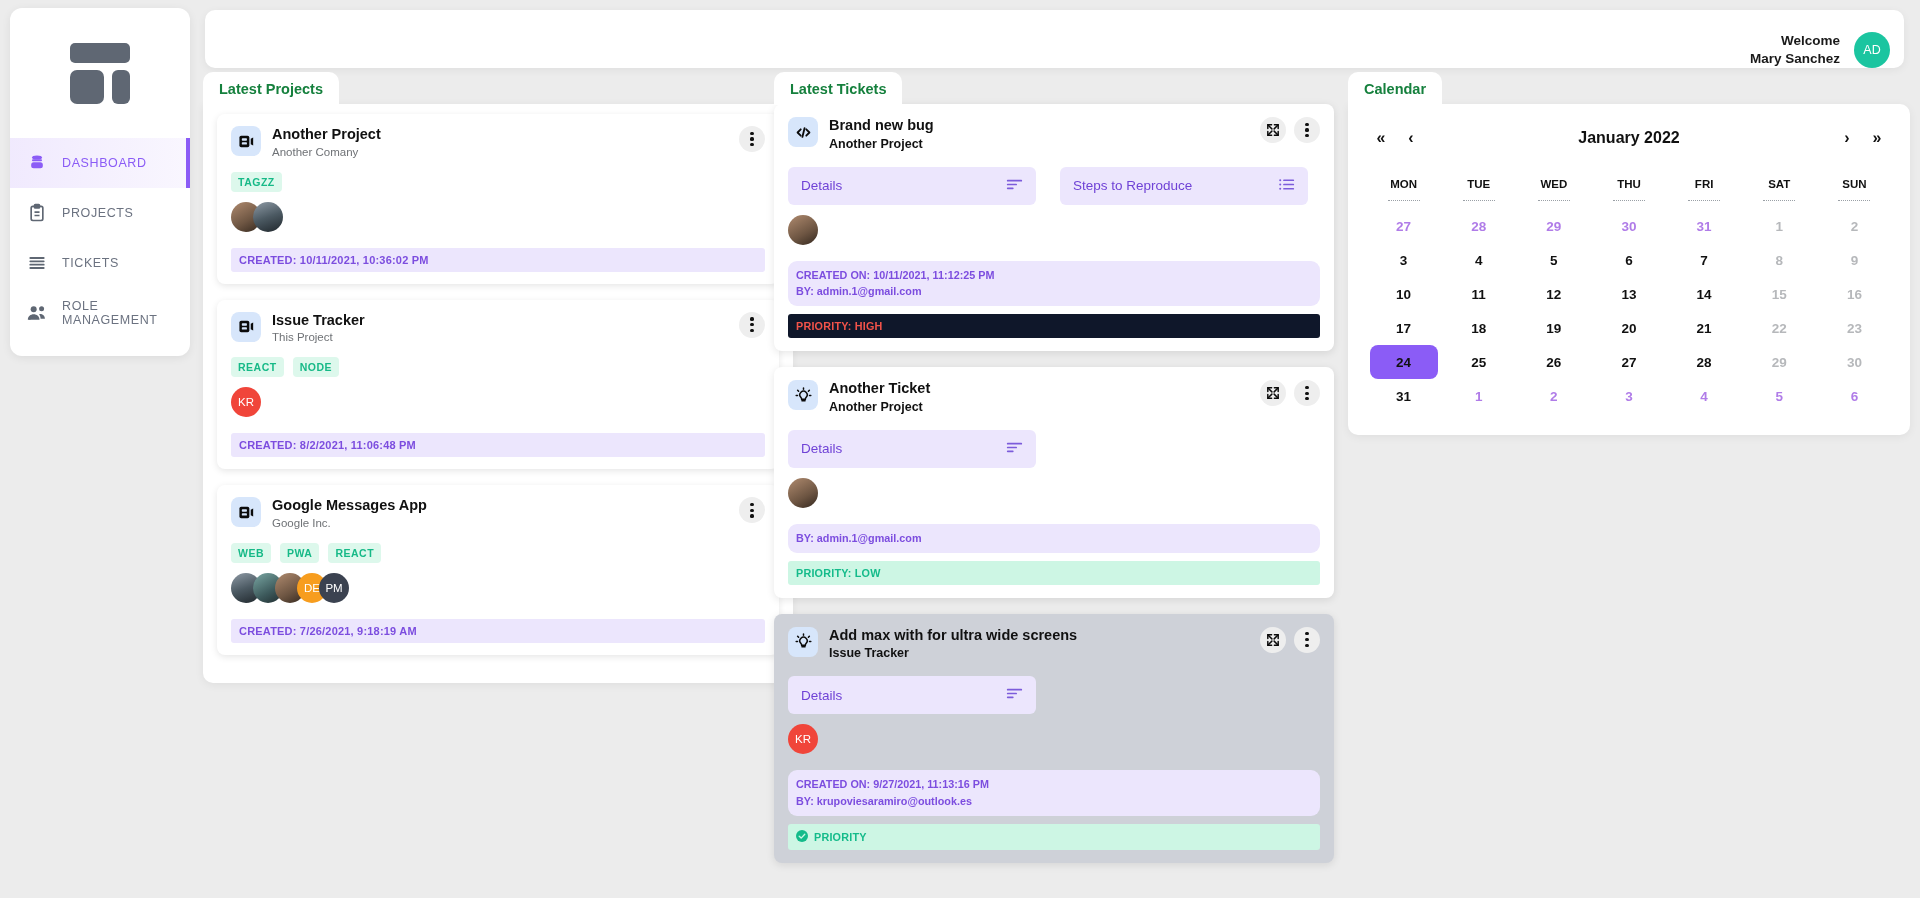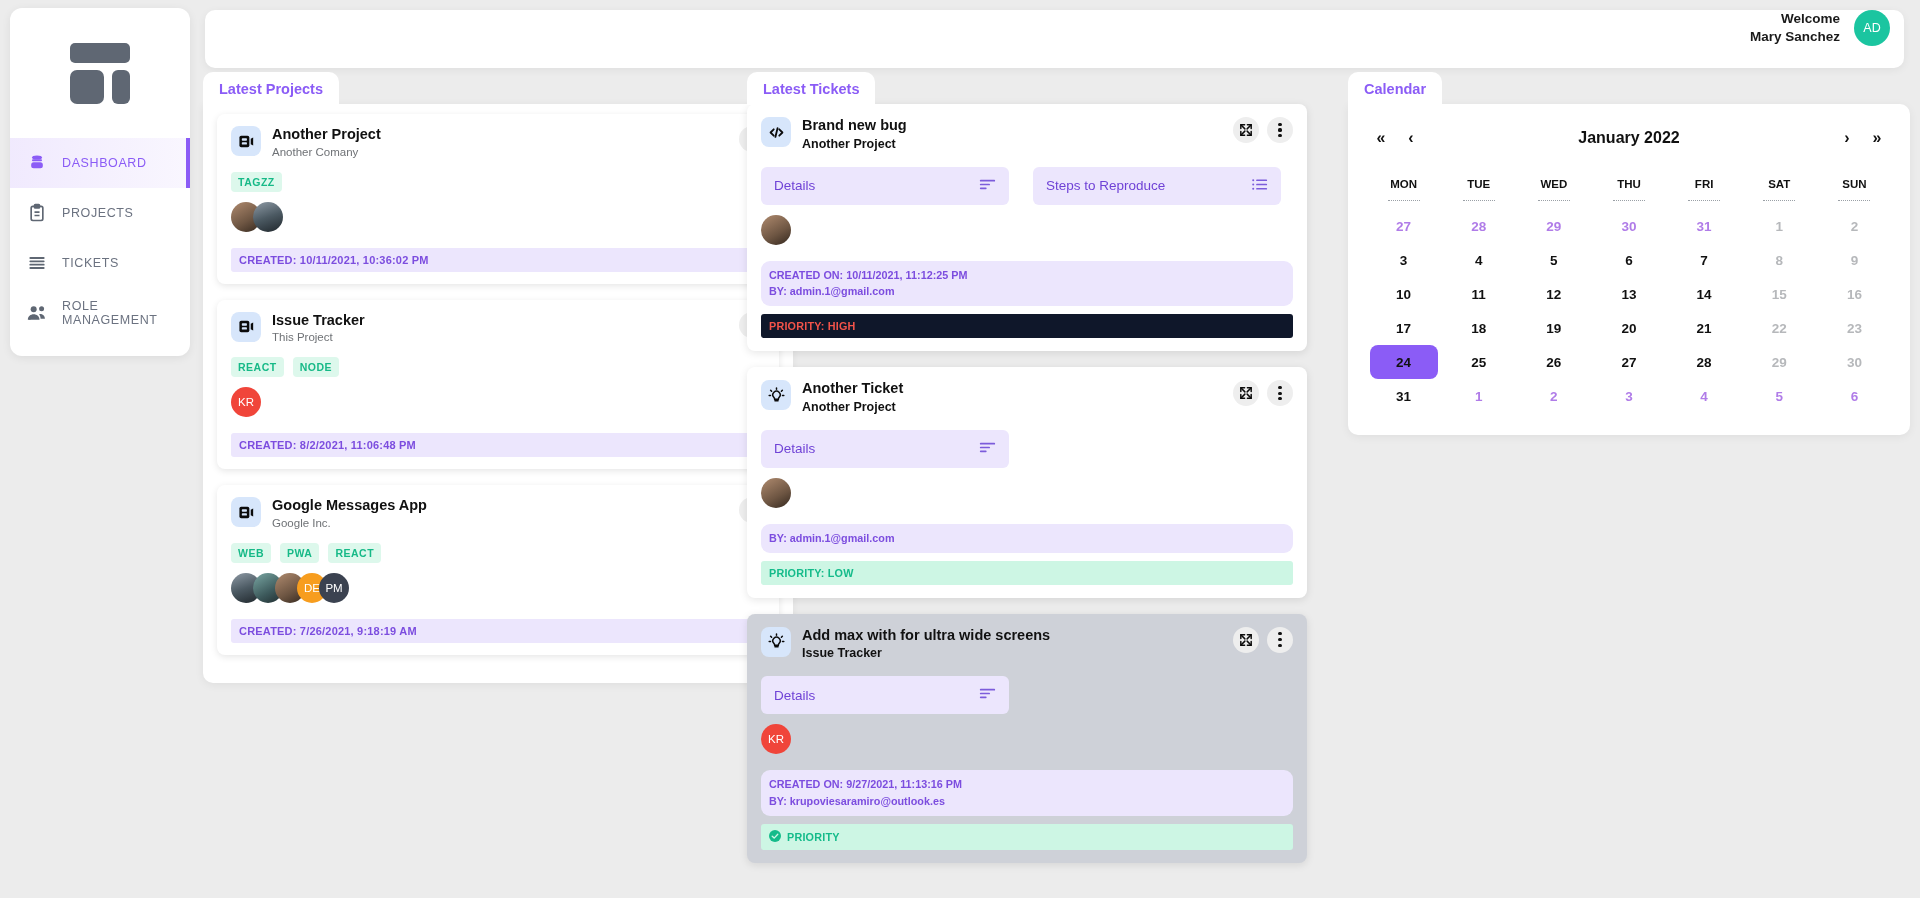--- a/index.html
+++ b/index.html
@@ -42,43 +42,43 @@
   }
   .nav-item.active .nav-label { color:#8b5cf6; }
   .nav-icon { width:22px; height:22px; display:flex; align-items:center; justify-content:center; }
   .nav-icon svg { display:block; }
 
   
   .topbar {
     position:absolute; left:205px; top:10px; right:16px; height: 58px;
     background:#fff; border-radius: 10px;
     box-shadow: 0 2px 8px rgba(0,0,0,0.06);
-    display:flex; align-items:flex-start; justify-content:flex-end;
+    display:flex; align-items:flex-end; justify-content:flex-end;
     padding-right: 14px;
   }
   .welcome { text-align:right; margin-right:14px; line-height:1.35; }
   .welcome div { font-size: 13.5px; font-weight:700; color:#1a1a1a; }
   .avatar-initials {
     width:36px; height:36px; border-radius:50%;
     background:#1bc5a0; color:#fff; font-size:12.5px;
     display:flex; align-items:center; justify-content:center; font-weight:400;
   }
 
   
   .col { position:absolute; top: 72px; }
   .col-projects { left: 203px; width: 590px; }
-  .col-tickets  { left: 747px; width: 560px; }
+  .col-tickets  { left: 774px; width: 560px; }
   .col-calendar { left: 1348px; width: 562px; }
 
   .tab-head {
     display:inline-block;
     background:#fff;
     border-radius: 10px 10px 0 0;
     padding: 9px 16px 8px 16px;
-    font-size: 14.5px; font-weight: 700; color:#8b5cf6;
+    font-size: 14.5px; font-weight: 700; color:#15803d;
     position: relative; z-index: 3;
   }
   .panel {
     background:#fff; border-radius: 0 10px 10px 10px;
     box-shadow: 0 2px 10px rgba(0,0,0,0.06);
     padding: 8px 0 12px 0;
     position: relative; top:-1px;
   }
   .panel.clear { background: transparent; box-shadow:none; padding:0; }
 

